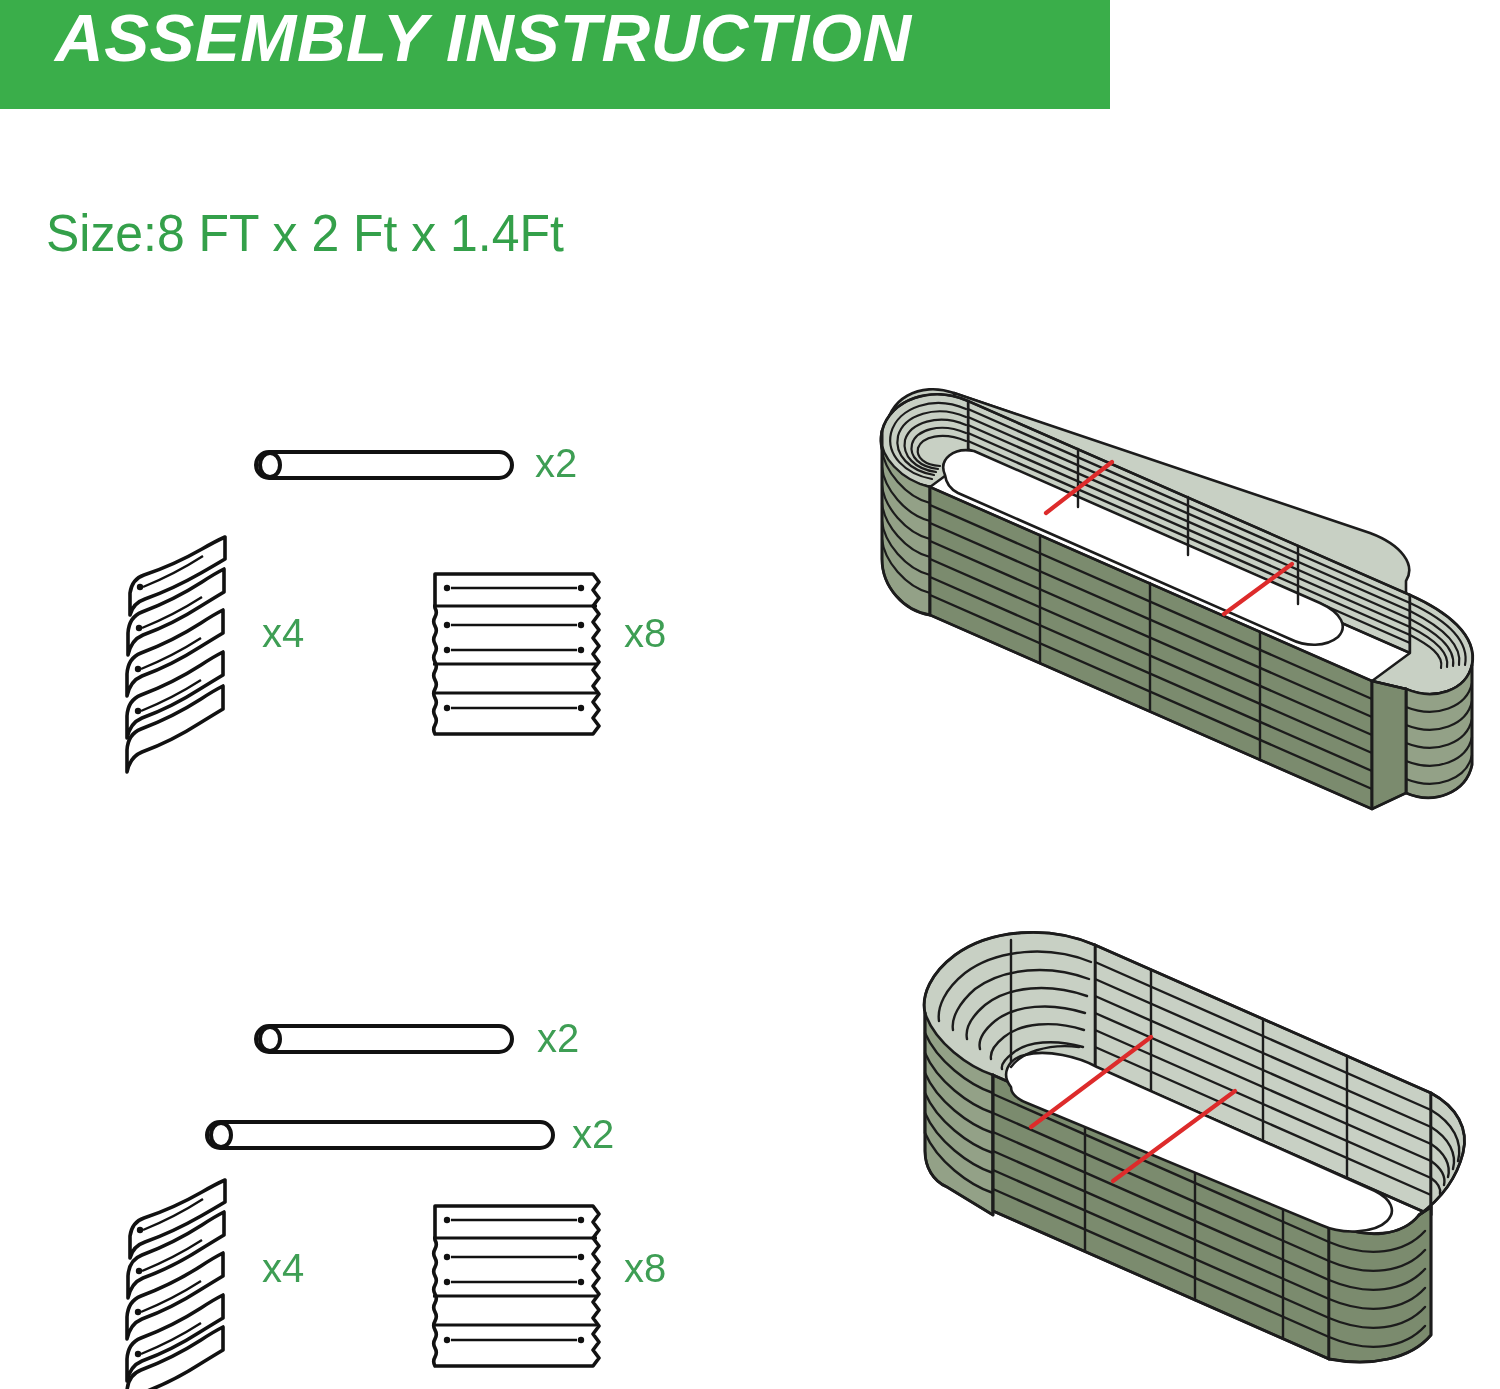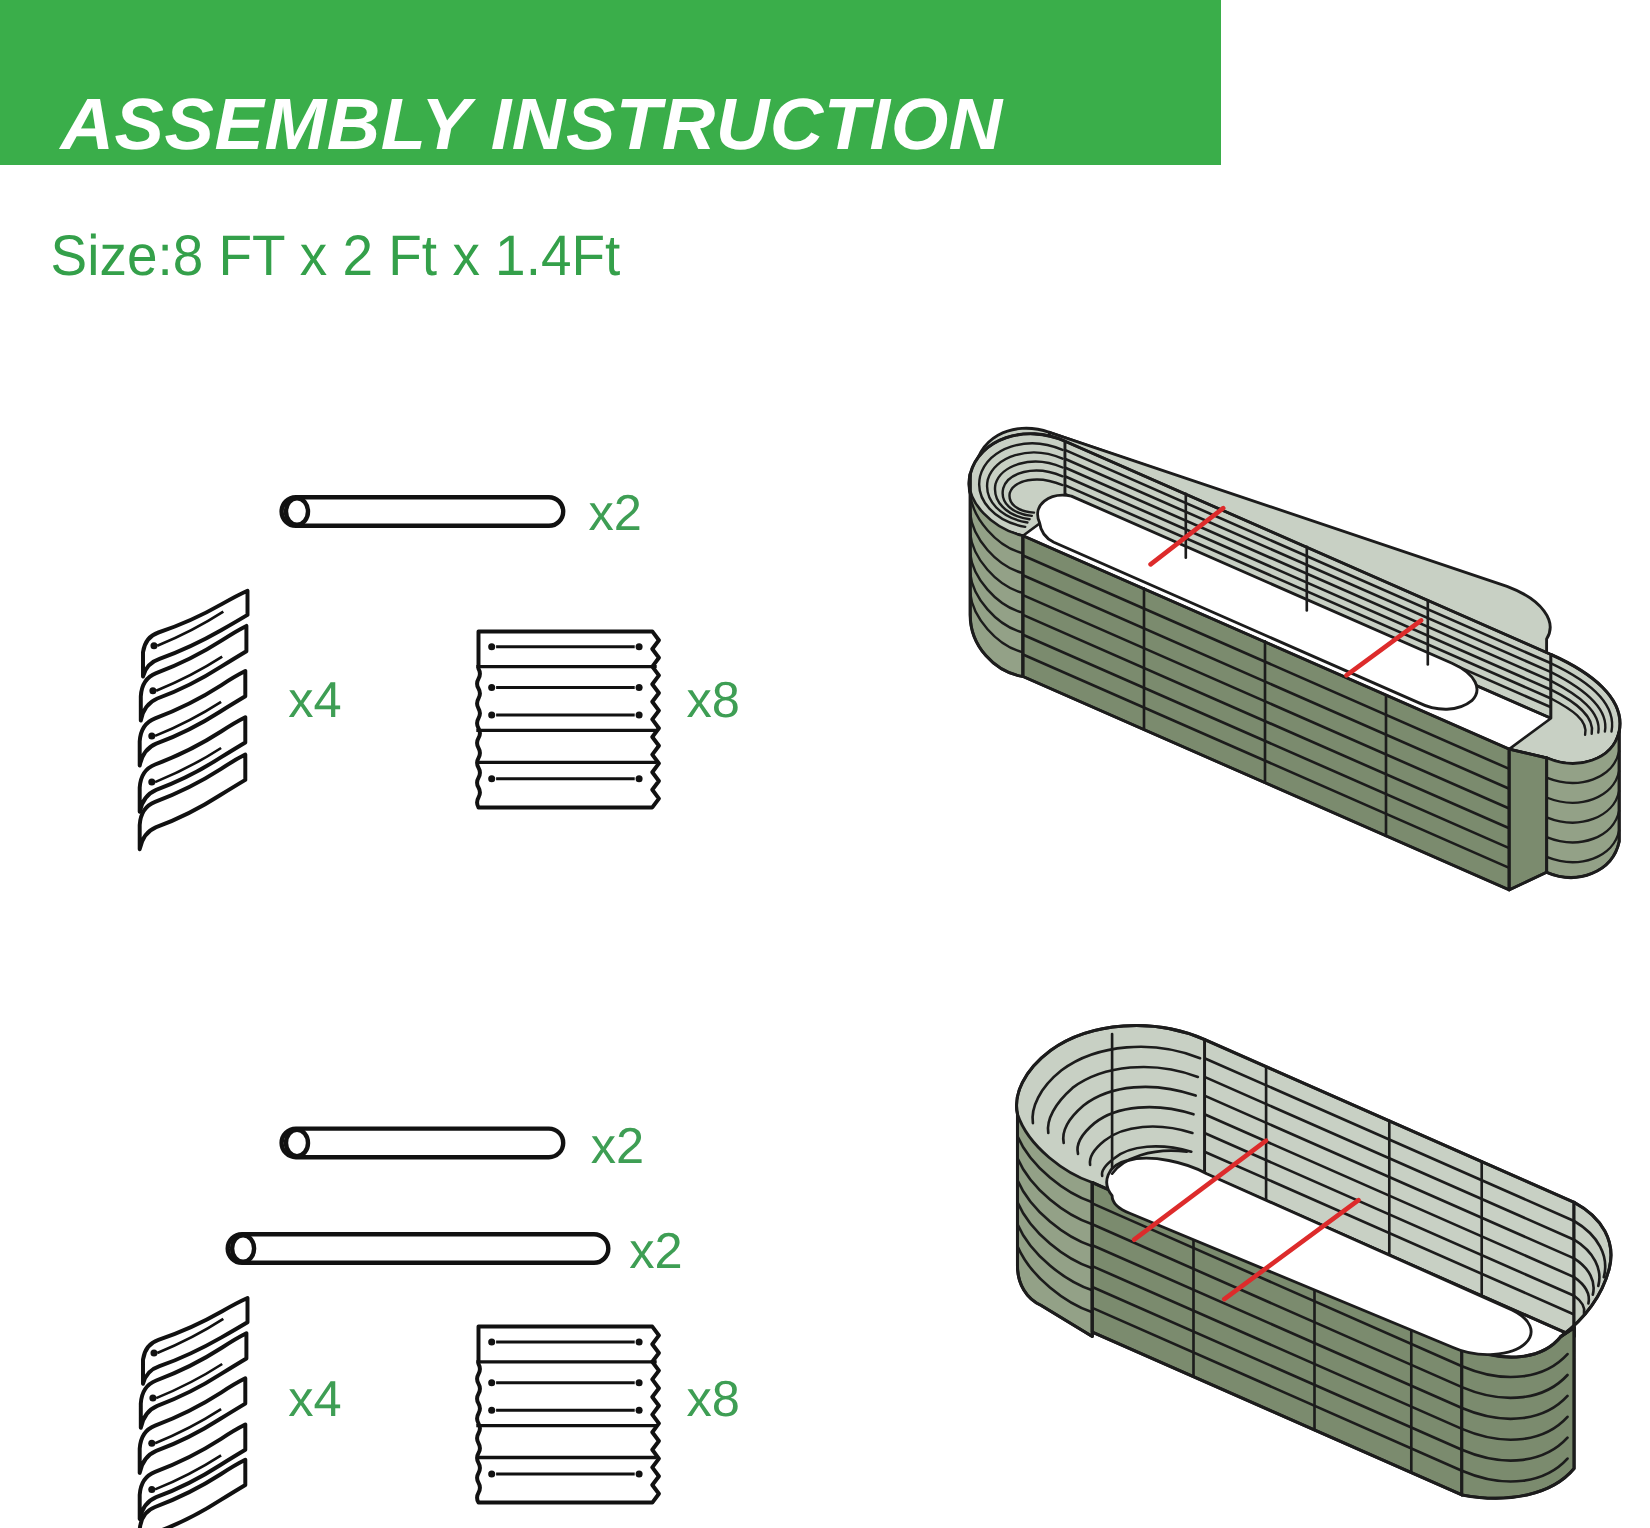--- a/index.html
+++ b/index.html
@@ -3,39 +3,39 @@
 <meta charset="utf-8">
 <style>
   html,body{margin:0;padding:0;background:#ffffff;}
   body{
     width:1500px;height:1389px;position:relative;overflow:hidden;
     font-family:"Liberation Sans","DejaVu Sans",sans-serif;
     background:#ffffff;
   }
   
   #header-banner{
-    position:absolute;left:0;top:0;width:1110px;height:150px;
-    background:#3aae4a;display:flex;align-items:flex-end;
+    position:absolute;left:0;top:0;width:1110px;height:109px;
+    background:#3aae4a;display:flex;align-items:flex-start;
   }
   #banner-title{
     color:#ffffff;font-size:66px;font-weight:bold;font-style:italic;
     letter-spacing:0.5px;margin-left:55px;white-space:nowrap;
     transform:scaleX(1.02);transform-origin:left center;
   }
   
   #size-text{
     position:absolute;left:46px;top:203px;
     color:#34a04a;font-size:52px;font-weight:normal;white-space:nowrap;
     transform:scaleX(0.96);transform-origin:left center;
   }
   
   .parts-group{position:absolute;}
   .part-row{position:absolute;}
   .qty-label{
-    position:absolute;color:#3e9e54;font-size:46px;font-weight:normal;
+    position:absolute;color:#3e9e54;font-size:40px;font-weight:normal;
     white-space:nowrap;line-height:1;
   }
   .svg-part{display:block;overflow:visible;}
   
   .model{position:absolute;}
 </style>
 </head>
 <body>
 
 <div id="header-banner">

